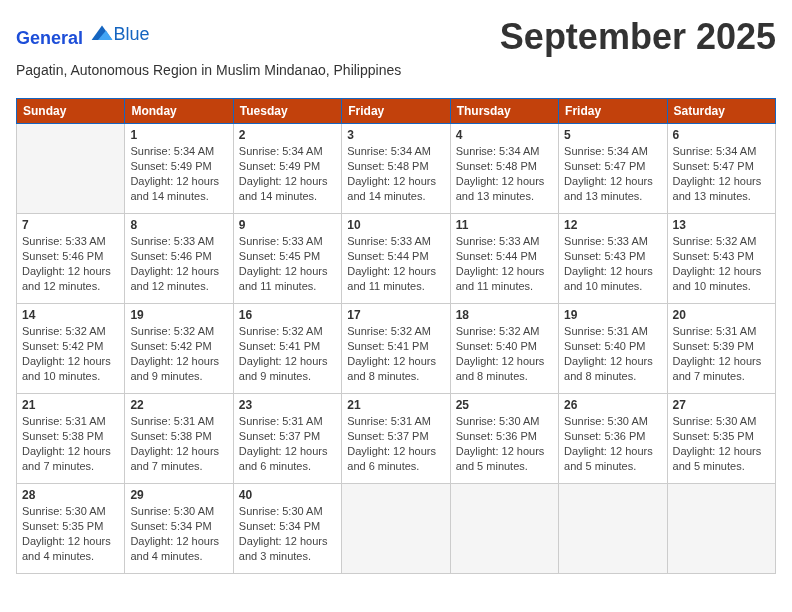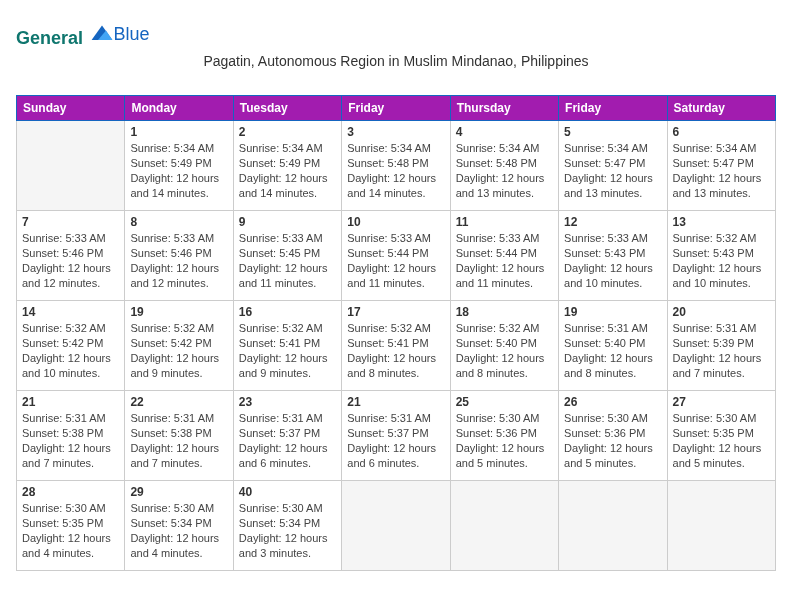--- a/index.html
+++ b/index.html
@@ -17,51 +17,51 @@
       margin-bottom: 4px;
     }
     .logo {
       display: flex;
       align-items: center;
       margin-top: 4px;
     }
     .logo-text-general {
       font-size: 18px;
       font-weight: bold;
-      color: #0f766e;
+      color: #1d4ed8;
     }
     .logo-text-blue {
       font-size: 18px;
       font-weight: normal;
       color: #1565c0;
     }
     .logo-icon {
       width: 24px;
       height: 24px;
       margin-left: 2px;
     }
     .month-title {
       font-size: 36px;
       font-weight: bold;
       color: #333;
       text-align: right;
     }
     .subtitle {
-      text-align: center;
+      text-align: left;
       font-size: 14px;
       color: #333;
-      margin-bottom: 26px;
+      margin-bottom: 20px;
     }
     table {
       width: 100%;
       border-collapse: collapse;
       font-size: 10px;
     }
     thead tr th {
-      background-color: #a21caf;
+      background-color: #c2410c;
       color: #fff;
       text-align: left;
       padding: 5px 6px;
       font-size: 12px;
       font-weight: bold;
       border: 1px solid #1565c0;
     }
     tbody tr td {
       border: 1px solid #ccc;
       vertical-align: top;
@@ -101,20 +101,21 @@
       <span class="logo-text-general">General</span>
       <svg class="logo-icon" viewBox="0 0 30 24" xmlns="http://www.w3.org/2000/svg">
         <polygon points="2,22 15,4 28,22" fill="#1565c0"></polygon>
         <polygon points="10,22 20,10 28,22" fill="#42a5f5"></polygon>
       </svg>
     </div>
     <div>
       <span class="logo-text-blue">Blue</span>
     </div>
   </div>
+  <div class="month-title">September 2025</div>
 </div>
 
 <div class="subtitle">Pagatin, Autonomous Region in Muslim Mindanao, Philippines</div>
 
 <table>
   <thead>
     <tr>
     <th>Sunday</th>
         <th>Monday</th>
         <th>Tuesday</th>

